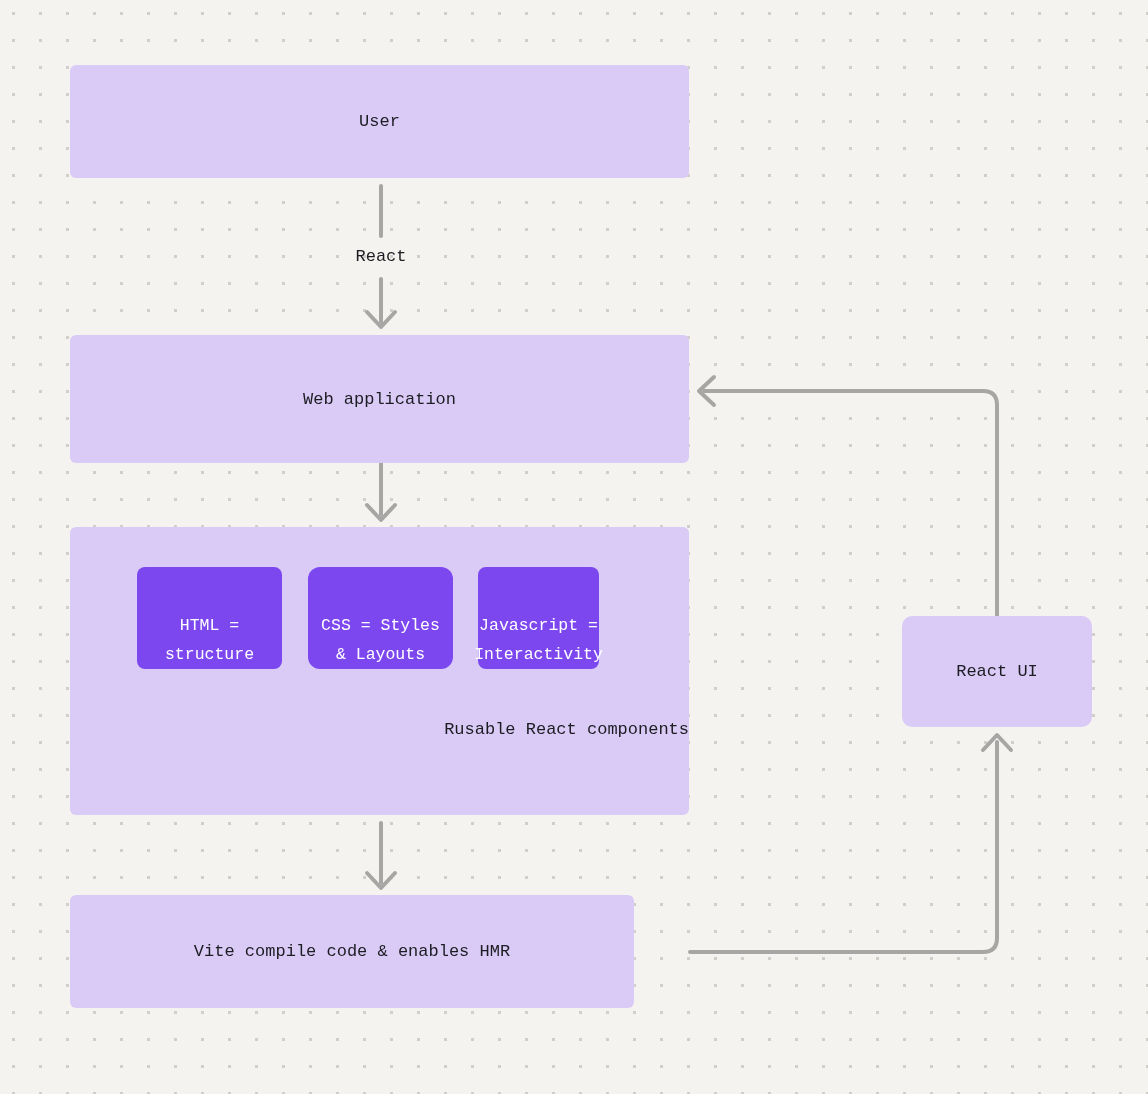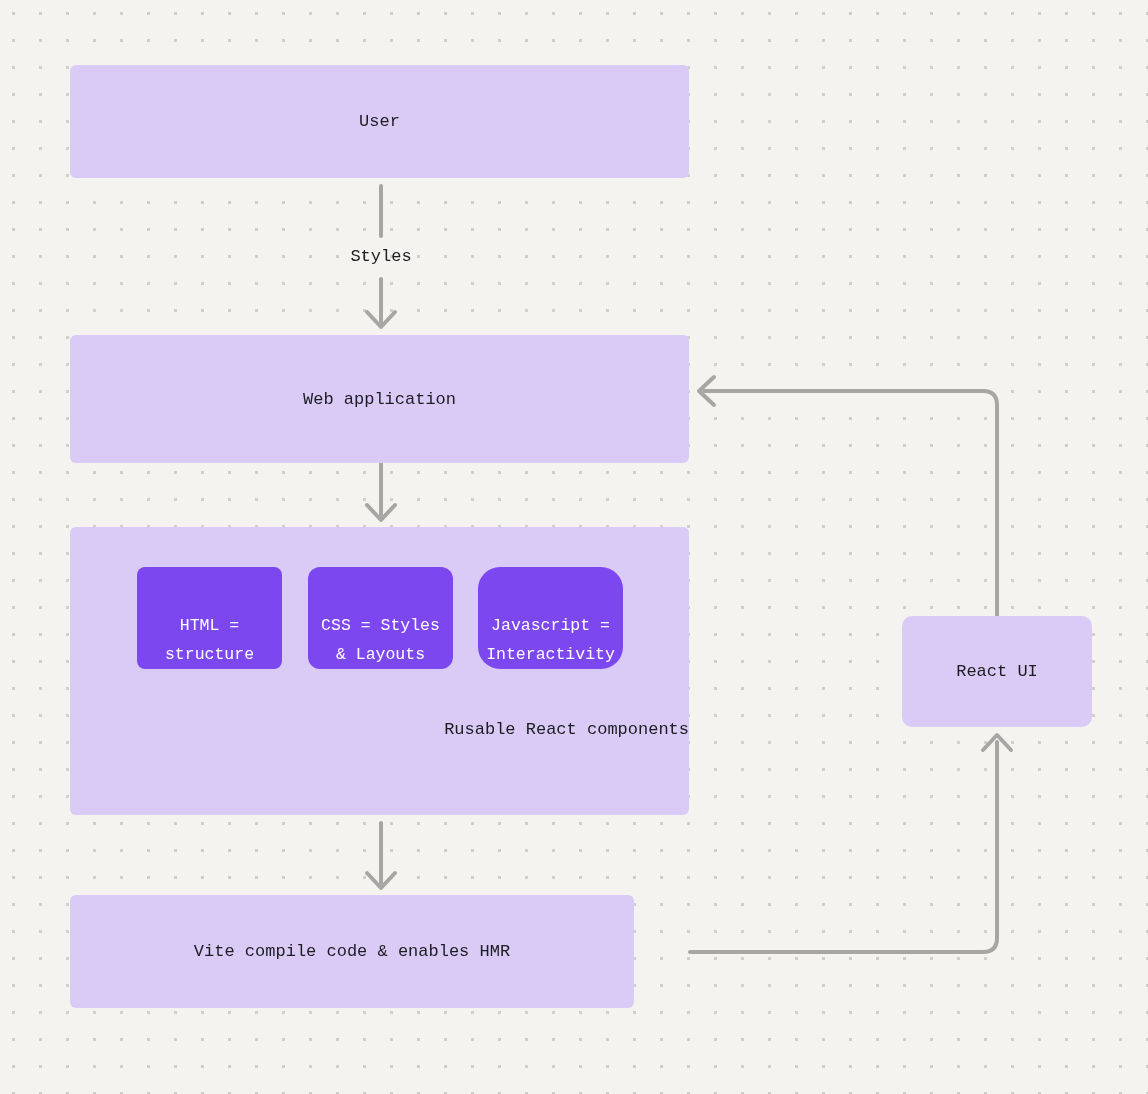--- a/index.html
+++ b/index.html
@@ -109,39 +109,39 @@
     <g>
       <path class="edge" d="M 997 616 V 405 Q 997 391 983 391 H 704"></path>
       <path class="edge" d="M 714 377 L 699 391 L 714 405"></path>
     </g>
   </svg>
 
   <div class="node" style="left:70px; top:65px; width:619px; height:113px;">
     <span>User</span>
   </div>
 
-  <div class="edge-label" style="left:321px; top:247px; width:120px;">Styles</div>
+  <div class="edge-label" style="left:321px; top:247px; width:120px;">React</div>
 
   <div class="node" style="left:70px; top:335px; width:619px; height:128px;">
     <span>Web application</span>
   </div>
 
   <div class="group-node" style="left:70px; top:527px; width:619px; height:288px;"></div>
 
   <div class="chip" style="left:137px; top:567px; width:145px; height:102px;">
     <span>HTML =
 structure</span>
   </div>
 
   <div class="chip" style="left:308px; top:567px; width:145px; height:102px;border-radius:12px;">
     <span>CSS = Styles
 &amp; Layouts</span>
   </div>
 
-  <div class="chip" style="left:478px; top:567px; width:145px; height:102px;border-radius:22px;">
+  <div class="chip" style="left:478px; top:567px; width:121px; height:102px;">
     <span>Javascript =
 Interactivity</span>
   </div>
 
   <div class="group-caption" style="left:70px; top:720px; width:619px;">Rusable React components</div>
 
   <div class="node" style="left:70px; top:895px; width:564px; height:113px;">
     <span>Vite compile code &amp; enables HMR</span>
   </div>
 

